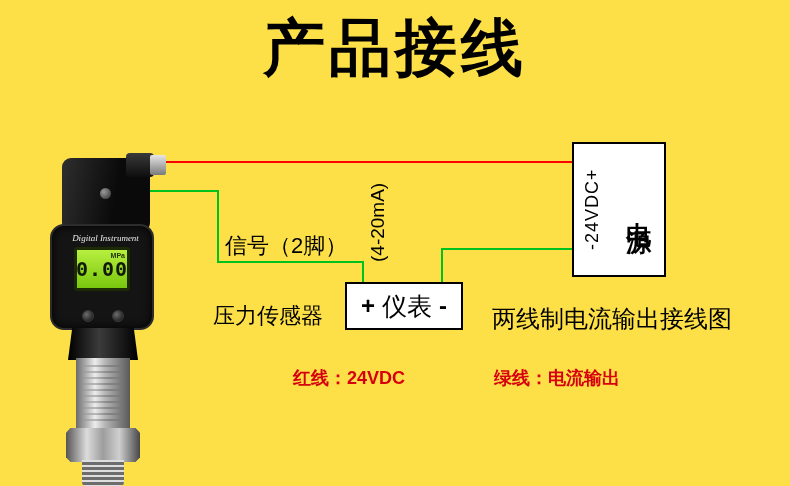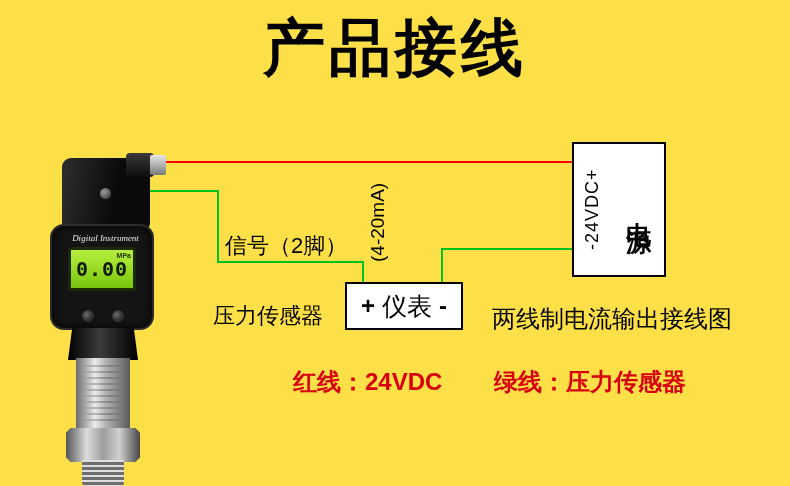--- a/index.html
+++ b/index.html
@@ -28,21 +28,21 @@
   #label-positive{left:320px;top:129px;}
   #label-signal{left:225px;top:231px;}
   #label-sensor{left:213px;top:301px;}
   #label-caption{left:492px;top:303px;font-size:24px;}
   #label-loop{
     left:364px;top:162px;width:28px;height:120px;
     writing-mode:vertical-rl;transform:rotate(180deg);
     display:flex;align-items:center;justify-content:center;
     font-size:19px;
   }
-  .legend{position:absolute;z-index:3;font-size:24px;font-weight:600;color:var(--legend-red,#d7000f);white-space:nowrap;}
+  .legend{position:absolute;z-index:3;font-size:18px;font-weight:600;color:var(--legend-red,#d7000f);white-space:nowrap;}
   #legend-red{left:293px;top:366px;}
   #legend-green{left:494px;top:366px;}
   
   .schem-box{position:absolute;z-index:2;background:#fff;border:2px solid #000;}
   #meter-box{
     left:345px;top:282px;width:118px;height:48px;
     display:flex;align-items:center;justify-content:space-between;
     padding:0 14px;box-sizing:border-box;font-size:25px;
   }
   #meter-box .sign{font-size:24px;font-weight:600;}
@@ -65,21 +65,21 @@
   #gland-nut{left:108px;top:10px;width:16px;height:20px;background:linear-gradient(180deg,#e6e6e6,#7a7a7a);border-radius:2px;}
   #connector{left:20px;top:13px;width:88px;height:74px;background:linear-gradient(100deg,#2e2e2e,#0a0a0a 60%);border-radius:9px;}
   #connector-screw{left:38px;top:30px;width:11px;height:11px;border-radius:50%;background:radial-gradient(circle at 35% 35%,#9a9a9a,#2b2b2b);}
   #display-module{
     left:8px;top:79px;width:104px;height:106px;background:#141414;
     border:2px solid #2c2c2c;border-radius:14px;box-sizing:border-box;
     box-shadow:inset 0 0 10px #000;
   }
   #brand{margin-top:7px;text-align:center;color:#e8e8e8;font-size:9px;font-style:italic;font-family:"Liberation Serif","DejaVu Serif",serif;white-space:nowrap;padding-left:7px;}
   #lcd{
-    position:relative;width:68px;height:44px;margin:4px auto 7px;
+    position:relative;width:56px;height:44px;margin:4px auto 7px;
     background:linear-gradient(180deg,#b7ef3f,var(--lcd-green,#79c60e));
     border:3px solid #1d2b04;border-radius:3px;box-sizing:border-box;
     display:flex;align-items:center;justify-content:center;
   }
   #lcd-value{font-family:"DejaVu Sans Mono",monospace;font-weight:700;font-size:20px;color:#101a06;letter-spacing:1px;}
   #lcd-unit{position:absolute;right:2px;top:2px;font-size:7px;font-weight:700;color:#243706;}
   .dev-button{position:absolute;width:10px;height:10px;border-radius:50%;background:radial-gradient(circle at 35% 35%,#6c6c6c,#0c0c0c);border:1px solid #3b3b3b;}
   #button-left{left:30px;top:84px;}
   #button-right{left:60px;top:84px;}
   #hex-top{left:26px;top:183px;width:70px;height:32px;background:linear-gradient(90deg,#000,#3b3b3b 45%,#000);clip-path:polygon(6% 0,94% 0,100% 100%,0 100%);}
@@ -108,21 +108,21 @@
   <div class="wire green" id="wire-green-a3"></div>
   <div class="wire green" id="wire-green-a4"></div>
   <div class="wire green" id="wire-green-b1"></div>
   <div class="wire green" id="wire-green-b2"></div>
 
   <div class="lbl" id="label-signal">信号（2脚）</div>
   <div class="lbl" id="label-loop">(4-20mA)</div>
   <div class="lbl" id="label-caption">两线制电流输出接线图</div>
   <div class="lbl" id="label-sensor">压力传感器</div>
   <div class="legend" id="legend-red">红线：24VDC</div>
-  <div class="legend" id="legend-green">绿线：压力传感器</div>
+  <div class="legend" id="legend-green">绿线：电流输出</div>
 
   <div class="schem-box" id="meter-box">
     <span class="sign">+</span>
     <span>仪表</span>
     <span class="sign">-</span>
   </div>
 
   <div class="schem-box" id="power-box">
     <div id="power-rail">-24VDC+</div>
     <div id="power-name">电源</div>

